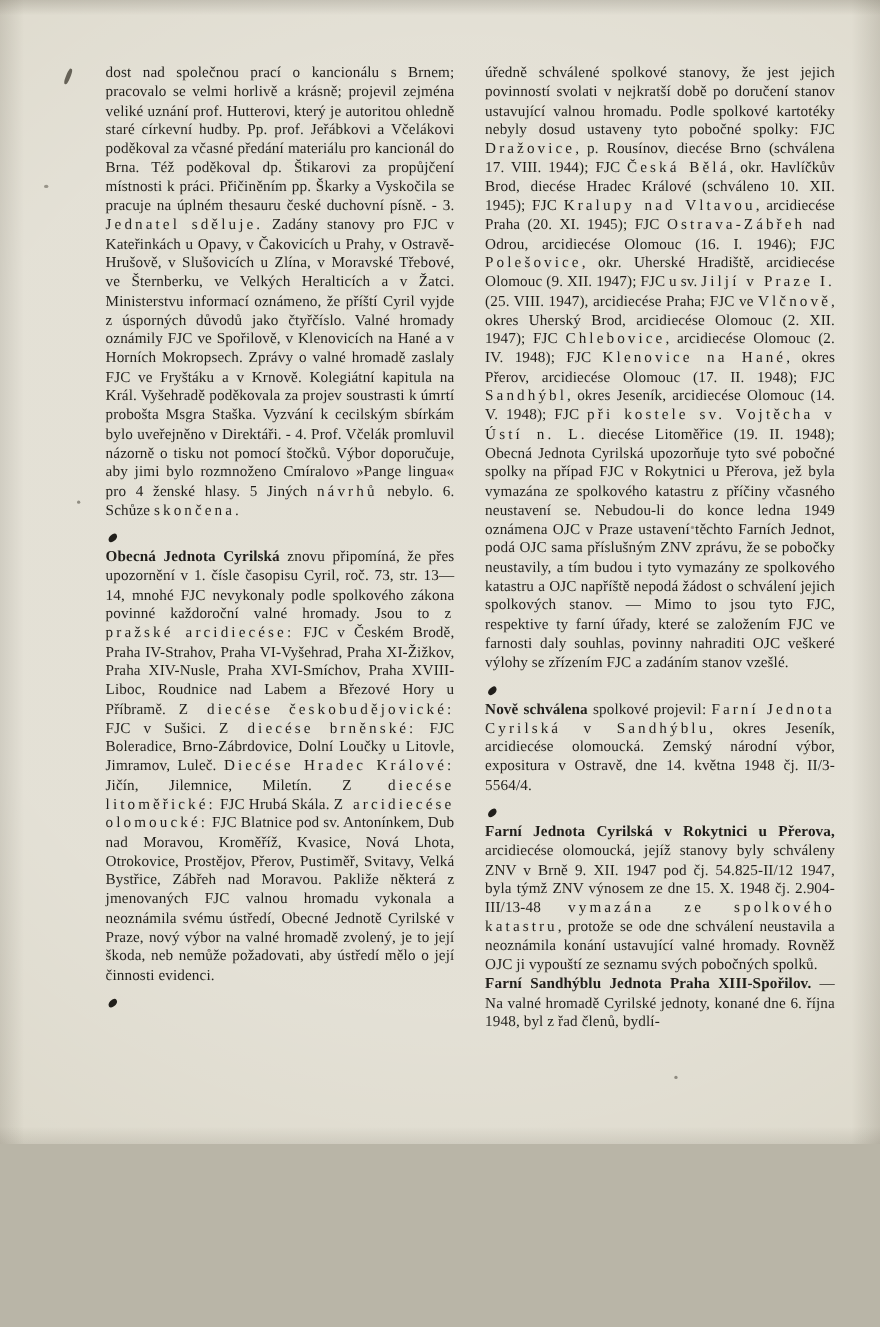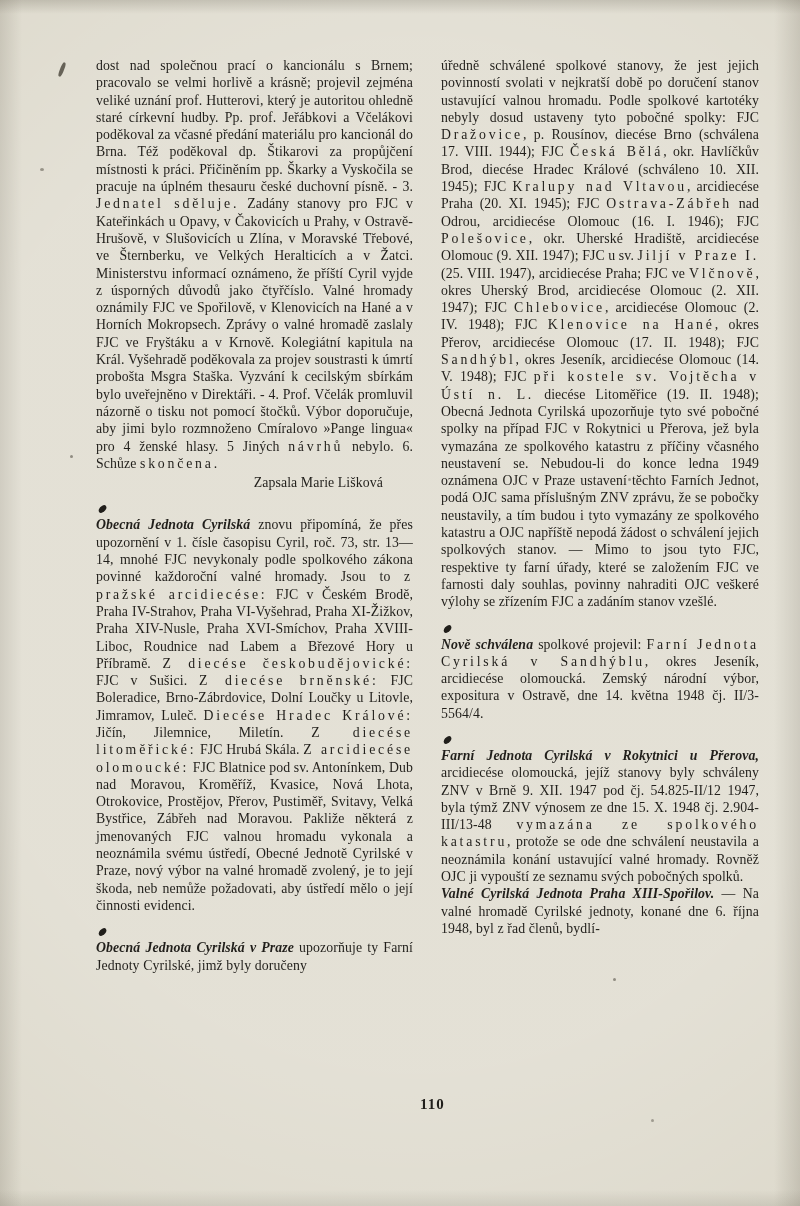--- a/index.html
+++ b/index.html
@@ -2,39 +2,39 @@
 <html lang="cs"><head>
 <meta charset="utf-8">
 <style>
   html,body{margin:0;padding:0;}
   body{
     width:800px;height:1206px;overflow:hidden;
     background:#b9b5a7;
     font-family:"Liberation Serif","DejaVu Serif",serif;
   }
   .page{
-    position:relative;width:800px;height:1206px;overflow:hidden;
+    position:relative;width:800px;height:1040px;overflow:hidden;
     background:
       radial-gradient(ellipse 130% 95% at 52% 46%, rgba(255,255,255,.22) 45%, rgba(255,255,255,0) 75%),
       linear-gradient(180deg, rgba(96,90,74,.28) 0px, rgba(96,90,74,0) 14px),
       linear-gradient(0deg, rgba(96,90,74,.16) 0px, rgba(96,90,74,0) 16px),
       linear-gradient(90deg, rgba(96,90,74,.20) 0px, rgba(96,90,74,0) 22px),
       linear-gradient(270deg, rgba(96,90,74,.22) 0px, rgba(96,90,74,0) 26px),
       var(--paper,#dcd8ca);
     color:var(--ink,#211f1b);
   }
   .col{position:absolute;top:57px;}
   .col.left{left:96px;width:317px;}
   .col.right{left:441px;width:318px;}
   p.para{
     margin:0;font-size:13.8px;line-height:17.3px;
     text-align:justify;color:var(--ink,#211f1b);
     letter-spacing:.1px;
   }
-  p.para span.b{font-weight:bold;font-style:italic;}
+  p.para span.b{font-weight:bold;}
   p.para span.sp{letter-spacing:2.8px;}
   p.para.signature{text-align:right;padding-right:30px;margin-top:2px;}
   .fleuron{height:13px;margin:7px 0 5px 2px;}
   .fleuron .drop{
     display:inline-block;width:9px;height:6px;margin-top:3px;
     background:var(--ink,#211f1b);
     border-radius:65% 35% 60% 40%;
     transform:rotate(-32deg);
   }
   h2.heading{
@@ -55,33 +55,31 @@
   .artifact.a4{left:628px;top:478px;width:3px;height:3px;opacity:.45;}
   .artifact.a5{left:613px;top:978px;width:3px;height:3px;opacity:.5;}
   .artifact.a6{left:651px;top:1119px;width:3px;height:3px;opacity:.4;}
 </style>
 </head>
 <body>
 
 <div class="page" style="--paper: #dcd8ca; --ink: #211f1b;">
   <div class="col left">
       <p class="para"><span class="">dost nad společnou prací o kancionálu s Brnem; pracovalo se velmi horlivě a krásně; projevil zejména veliké uznání prof. Hutterovi, který je autoritou ohledně staré církevní hudby. Pp. prof. Jeřábkovi a Včelákovi poděkoval za včasné předání materiálu pro kancionál do Brna. Též poděkoval dp. Štikarovi za propůjčení místnosti k práci. Přičiněním pp. Škarky a Vyskočila se pracuje na úplném thesauru české duchovní písně. - 3. </span><span class="sp">Jednatel sděluje.</span><span class=""> Zadány stanovy pro FJC v Kateřinkách u Opavy, v Čakovicích u Prahy, v Ostravě-Hrušově, v Slušovicích u Zlína, v Moravské Třebové, ve Šternberku, ve Velkých Heralticích a v Žatci. Ministerstvu informací oznámeno, že příští Cyril vyjde z úsporných důvodů jako čtyřčíslo. Valné hromady oznámily FJC ve Spořilově, v Klenovicích na Hané a v Horních Mokropsech. Zprávy o valné hromadě zaslaly FJC ve Fryštáku a v Krnově. Kolegiátní kapitula na Král. Vyšehradě poděkovala za projev soustrasti k úmrtí probošta Msgra Staška. Vyzvání k cecilským sbírkám bylo uveřejněno v Direktáři. - 4. Prof. Včelák promluvil názorně o tisku not pomocí štočků. Výbor doporučuje, aby jimi bylo rozmnoženo Cmíralovo »Pange lingua« pro 4 ženské hlasy. 5 Jiných </span><span class="sp">návrhů</span><span class=""> nebylo. 6. Schůze </span><span class="sp">skončena.</span></p>
-      <p class="para signature">Zapsala Marie Lišková</p>
       <div class="fleuron"><span class="drop"></span></div>
       <p class="para"><span class="b ">Obecná Jednota Cyrilská</span><span class=""> znovu připomíná, že přes upozornění v 1. čísle časopisu Cyril, roč. 73, str. 13—14, mnohé FJC nevykonaly podle spolkového zákona povinné každoroční valné hromady. Jsou to </span><span class="sp">z pražské arcidiecése:</span><span class=""> FJC v Českém Brodě, Praha IV-Strahov, Praha VI-Vyšehrad, Praha XI-Žižkov, Praha XIV-Nusle, Praha XVI-Smíchov, Praha XVIII-Liboc, Roudnice nad Labem a Březové Hory u Příbramě. </span><span class="sp">Z diecése českobudějovické:</span><span class=""> FJC v Sušici. </span><span class="sp">Z diecése brněnské:</span><span class=""> FJC Boleradice, Brno-Zábrdovice, Dolní Loučky u Litovle, Jimramov, Luleč. </span><span class="sp">Diecése Hradec Králové:</span><span class=""> Jičín, Jilemnice, Miletín. </span><span class="sp">Z diecése litoměřické:</span><span class=""> FJC Hrubá Skála. </span><span class="sp">Z arcidiecése olomoucké:</span><span class=""> FJC Blatnice pod sv. Antonínkem, Dub nad Moravou, Kroměříž, Kvasice, Nová Lhota, Otrokovice, Prostějov, Přerov, Pustiměř, Svitavy, Velká Bystřice, Zábřeh nad Moravou. Pakliže některá z jmenovaných FJC valnou hromadu vykonala a neoznámila svému ústředí, Obecné Jednotě Cyrilské v Praze, nový výbor na valné hromadě zvolený, je to její škoda, neb nemůže požadovati, aby ústředí mělo o její činnosti evidenci.</span></p>
       <div class="fleuron"><span class="drop"></span></div>
-      <p class="para"><span class="b ">Obecná Jednota Cyrilská v Praze</span><span class=""> upozorňuje ty Farní Jednoty Cyrilské, jimž byly doručeny</span></p>
     </div>
   <div class="col right">
       <p class="para"><span class="">úředně schválené spolkové stanovy, že jest jejich povinností svolati v nejkratší době po doručení stanov ustavující valnou hromadu. Podle spolkové kartotéky nebyly dosud ustaveny tyto pobočné spolky: FJC </span><span class="sp">Dražovice</span><span class="">, p. Rousínov, diecése Brno (schválena 17. VIII. 1944); FJC </span><span class="sp">Česká Bělá</span><span class="">, okr. Havlíčkův Brod, diecése Hradec Králové (schváleno 10. XII. 1945); FJC </span><span class="sp">Kralupy nad Vltavou</span><span class="">, arcidiecése Praha (20. XI. 1945); FJC </span><span class="sp">Ostrava-Zábřeh</span><span class=""> nad Odrou, arcidiecése Olomouc (16. I. 1946); FJC </span><span class="sp">Polešovice</span><span class="">, okr. Uherské Hradiště, arcidiecése Olomouc (9. XII. 1947); FJC u sv. </span><span class="sp">Jiljí v Praze I.</span><span class=""> (25. VIII. 1947), arcidiecése Praha; FJC ve </span><span class="sp">Vlčnově</span><span class="">, okres Uherský Brod, arcidiecése Olomouc (2. XII. 1947); FJC </span><span class="sp">Chlebovice</span><span class="">, arcidiecése Olomouc (2. IV. 1948); FJC </span><span class="sp">Klenovice na Hané</span><span class="">, okres Přerov, arcidiecése Olomouc (17. II. 1948); FJC </span><span class="sp">Sandhýbl</span><span class="">, okres Jeseník, arcidiecése Olomouc (14. V. 1948); FJC </span><span class="sp">při kostele sv. Vojtěcha v Ústí n. L.</span><span class=""> diecése Litoměřice (19. II. 1948); Obecná Jednota Cyrilská upozorňuje tyto své pobočné spolky na případ FJC v Rokytnici u Přerova, jež byla vymazána ze spolkového katastru z příčiny včasného neustavení se. Nebudou-li do konce ledna 1949 oznámena OJC v Praze ustavení těchto Farních Jednot, podá OJC sama příslušným ZNV zprávu, že se pobočky neustavily, a tím budou i tyto vymazány ze spolkového katastru a OJC napříště nepodá žádost o schválení jejich spolkových stanov. — Mimo to jsou tyto FJC, respektive ty farní úřady, které se založením FJC ve farnosti daly souhlas, povinny nahraditi OJC veškeré výlohy se zřízením FJC a zadáním stanov vzešlé.</span></p>
       <div class="fleuron"><span class="drop"></span></div>
       <p class="para"><span class="b ">Nově schválena</span><span class=""> spolkové projevil: </span><span class="sp">Farní Jednota Cyrilská v Sandhýblu</span><span class="">, okres Jeseník, arcidiecése olomoucká. Zemský národní výbor, expositura v Ostravě, dne 14. května 1948 čj. II/3-5564/4.</span></p>
       <div class="fleuron"><span class="drop"></span></div>
       <p class="para"><span class="b ">Farní Jednota Cyrilská v Rokytnici u Přerova,</span><span class=""> arcidiecése olomoucká, jejíž stanovy byly schváleny ZNV v Brně 9. XII. 1947 pod čj. 54.825-II/12 1947, byla týmž ZNV výnosem ze dne 15. X. 1948 čj. 2.904-III/13-48 </span><span class="sp">vymazána ze spolkového katastru</span><span class="">, protože se ode dne schválení neustavila a neoznámila konání ustavující valné hromady. Rovněž OJC ji vypouští ze seznamu svých pobočných spolků.</span></p>
-      <p class="para"><span class="b ">Valné Cyrilská Jednota Praha XIII-Spořilov.</span><span class=""> — Na valné hromadě Cyrilské jednoty, konané dne 6. října 1948, byl z řad členů, bydlí-</span></p>
+      <p class="para"><span class="b ">Farní Sandhýblu Jednota Praha XIII-Spořilov.</span><span class=""> — Na valné hromadě Cyrilské jednoty, konané dne 6. října 1948, byl z řad členů, bydlí-</span></p>
     </div>
   <div class="pagenum">110</div>
   <div class="artifact a1"></div>
   <div class="artifact a2"></div>
   <div class="artifact a3"></div>
   <div class="artifact a4"></div>
   <div class="artifact a5"></div>
   <div class="artifact a6"></div>
 </div>
 

